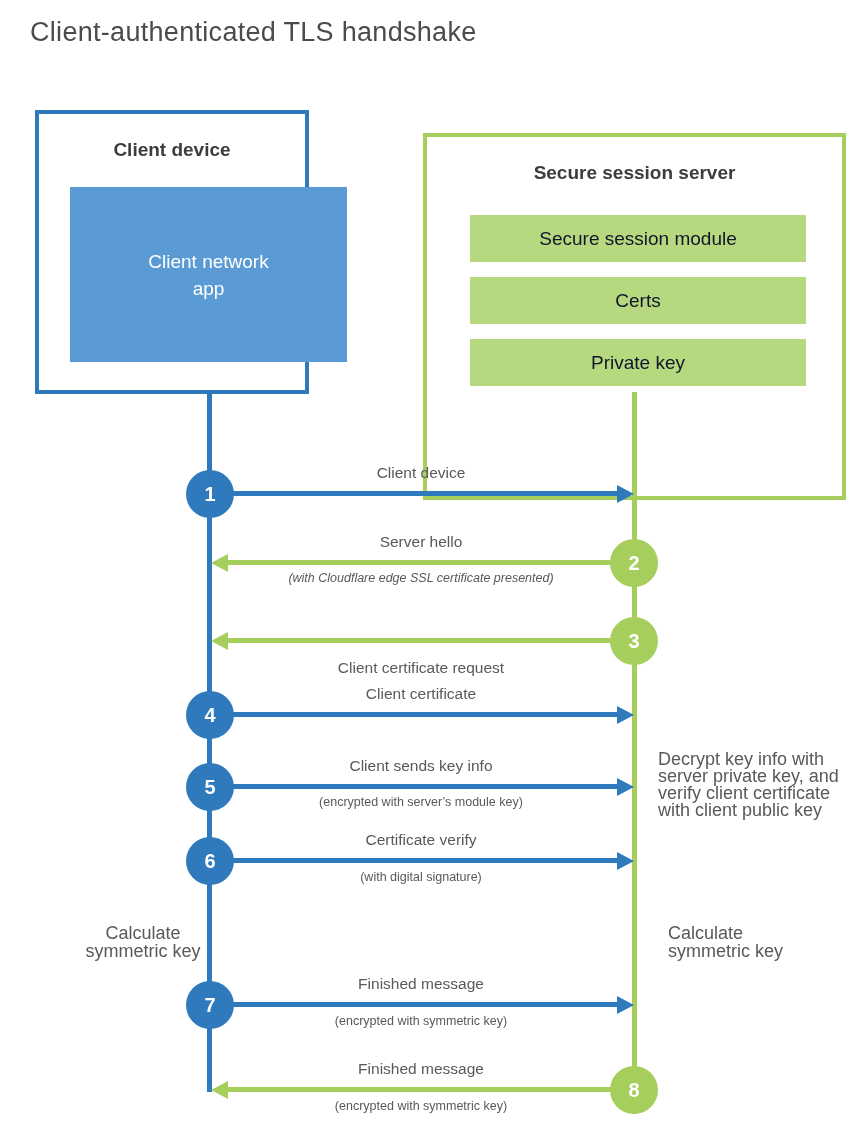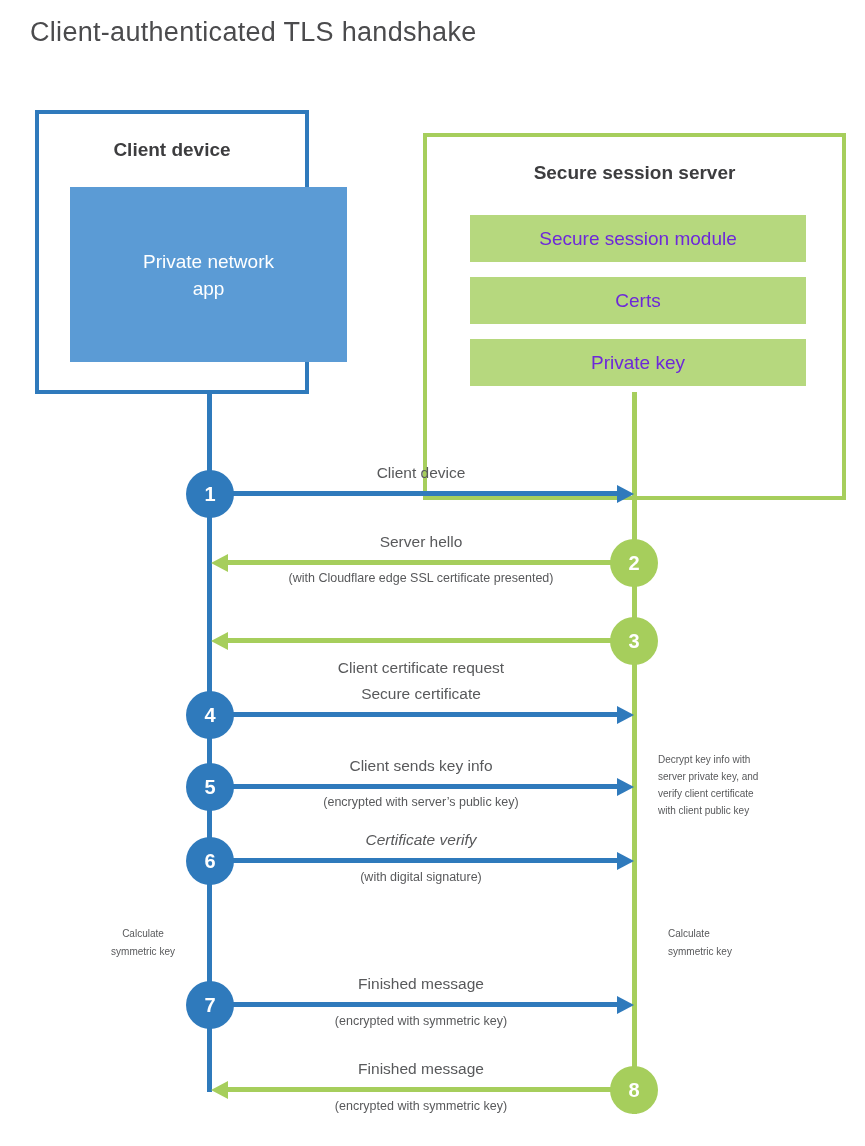--- a/index.html
+++ b/index.html
@@ -20,21 +20,21 @@
   
   .actor-box{position:absolute;background:#fff;border:4px solid;}
   .client-box{left:35px;top:110px;width:274px;height:284px;border-color:var(--blue);}
   .server-box{left:423px;top:101px;width:423px;height:367px;border-color:var(--green);margin-top:32px;}
   .actor-title{margin-top:25px;text-align:center;font-size:19px;font-weight:700;color:var(--heading);}
 
   .app-box{position:absolute;left:31px;top:73px;width:277px;height:175px;background:var(--blue-fill);
            display:flex;align-items:center;justify-content:center;text-align:center;
            color:#fff;font-size:19px;line-height:27px;white-space:pre-line;}
   .module-bar{position:absolute;left:43px;width:336px;height:47px;background:var(--green-fill);
-              display:flex;align-items:center;justify-content:center;color:#6d28d9;font-size:19px;}
+              display:flex;align-items:center;justify-content:center;color:#0f172a;font-size:19px;}
 
   
   .vline{position:absolute;width:5px;}
   .vline.blue{background:var(--blue);}
   .vline.green{background:var(--green);}
 
   
   .circle{position:absolute;width:48px;height:48px;border-radius:50%;z-index:3;
           display:flex;align-items:center;justify-content:center;
           color:#fff;font-size:20px;font-weight:700;}
@@ -48,71 +48,71 @@
   .arrow.head-right::after{content:"";position:absolute;right:-17px;top:50%;transform:translateY(-50%);
           width:0;height:0;border-top:9px solid transparent;border-bottom:9px solid transparent;
           border-left:17px solid var(--blue);}
   .arrow.head-left::before{content:"";position:absolute;left:-17px;top:50%;transform:translateY(-50%);
           width:0;height:0;border-top:9px solid transparent;border-bottom:9px solid transparent;
           border-right:17px solid var(--green);}
 
   .msg{position:absolute;left:209px;width:424px;text-align:center;font-size:15.5px;color:var(--text);}
   .cap{position:absolute;left:209px;width:424px;text-align:center;font-size:12.5px;color:var(--text);}
 
-  .note{position:absolute;font-size:10px;line-height:17px;color:var(--text);white-space:pre-line;}
+  .note{position:absolute;font-size:18px;line-height:17px;color:var(--text);white-space:pre-line;}
   .note-decrypt{left:658px;top:751px;width:185px;text-align:left;}
   .note-calc-left{left:63px;top:925px;width:160px;text-align:center;line-height:17.5px;}
   .note-calc-right{left:668px;top:925px;width:160px;text-align:left;line-height:17.5px;}
 </style>
 </head>
 <body>
 
 <div class="canvas">
 
   <div class="diagram-title">Client-authenticated TLS handshake</div>
 
   <div class="actor-box client-box">
     <div class="actor-title">Client device</div>
-    <div class="app-box">Private network
+    <div class="app-box">Client network
 app</div>
   </div>
 
   <div class="actor-box server-box">
     <div class="actor-title">Secure session server</div>
     <div class="module-bar" style="top:78px;">Secure session module</div>
     <div class="module-bar" style="top:140px;">Certs</div>
     <div class="module-bar" style="top:202px;">Private key</div>
   </div>
 
   <div class="vline blue" style="left:207px;top:392px;height:700px;"></div>
   <div class="vline green" style="left:632px;top:392px;height:722px;"></div>
 
   <div class="msg" style="top:464px;">Client device</div>
   <div class="arrow blue head-right" style="left:230px;top:491px;width:387px;"></div>
   <div class="circle blue" style="left:186px;top:470px;">1</div>
 
   <div class="msg" style="top:533px;">Server hello</div>
   <div class="arrow green head-left" style="left:228px;top:560px;width:385px;"></div>
-  <div class="cap" style="top:571px;">(with Cloudflare edge SSL certificate presented)</div>
+  <div class="cap" style="top:571px;font-style:italic;">(with Cloudflare edge SSL certificate presented)</div>
   <div class="circle green" style="left:610px;top:539px;">2</div>
 
   <div class="msg" style="top:611px;margin-top:48px;">Client certificate request</div>
   <div class="arrow green head-left" style="left:228px;top:638px;width:385px;"></div>
   <div class="circle green" style="left:610px;top:617px;">3</div>
 
-  <div class="msg" style="top:685px;">Secure certificate</div>
+  <div class="msg" style="top:685px;">Client certificate</div>
   <div class="arrow blue head-right" style="left:230px;top:712px;width:387px;"></div>
   <div class="circle blue" style="left:186px;top:691px;">4</div>
 
   <div class="msg" style="top:757px;">Client sends key info</div>
   <div class="arrow blue head-right" style="left:230px;top:784px;width:387px;"></div>
-  <div class="cap" style="top:795px;">(encrypted with server’s public key)</div>
+  <div class="cap" style="top:795px;">(encrypted with server’s module key)</div>
   <div class="circle blue" style="left:186px;top:763px;">5</div>
 
-  <div class="msg" style="top:831px;font-style:italic;">Certificate verify</div>
+  <div class="msg" style="top:831px;">Certificate verify</div>
   <div class="arrow blue head-right" style="left:230px;top:858px;width:387px;"></div>
   <div class="cap" style="top:870px;">(with digital signature)</div>
   <div class="circle blue" style="left:186px;top:837px;">6</div>
 
   <div class="note note-decrypt">Decrypt key info with
 server private key, and
 verify client certificate
 with client public key</div>
   <div class="note note-calc-left">Calculate
 symmetric key</div>

